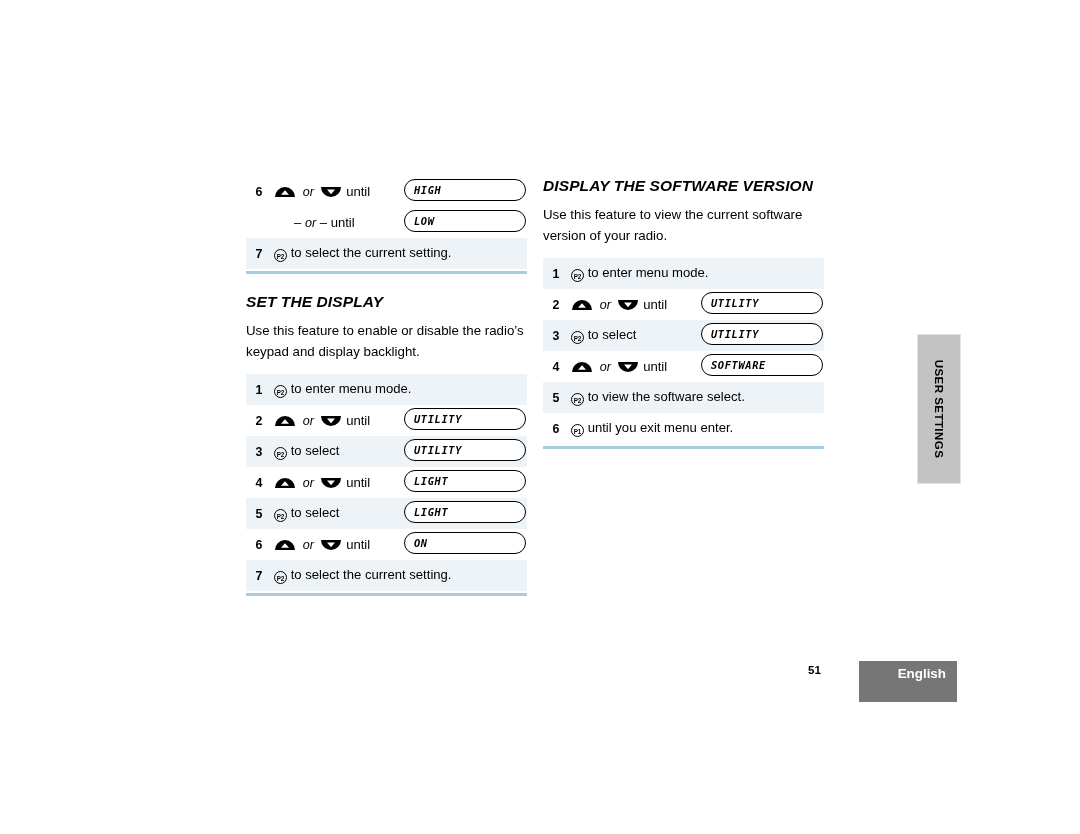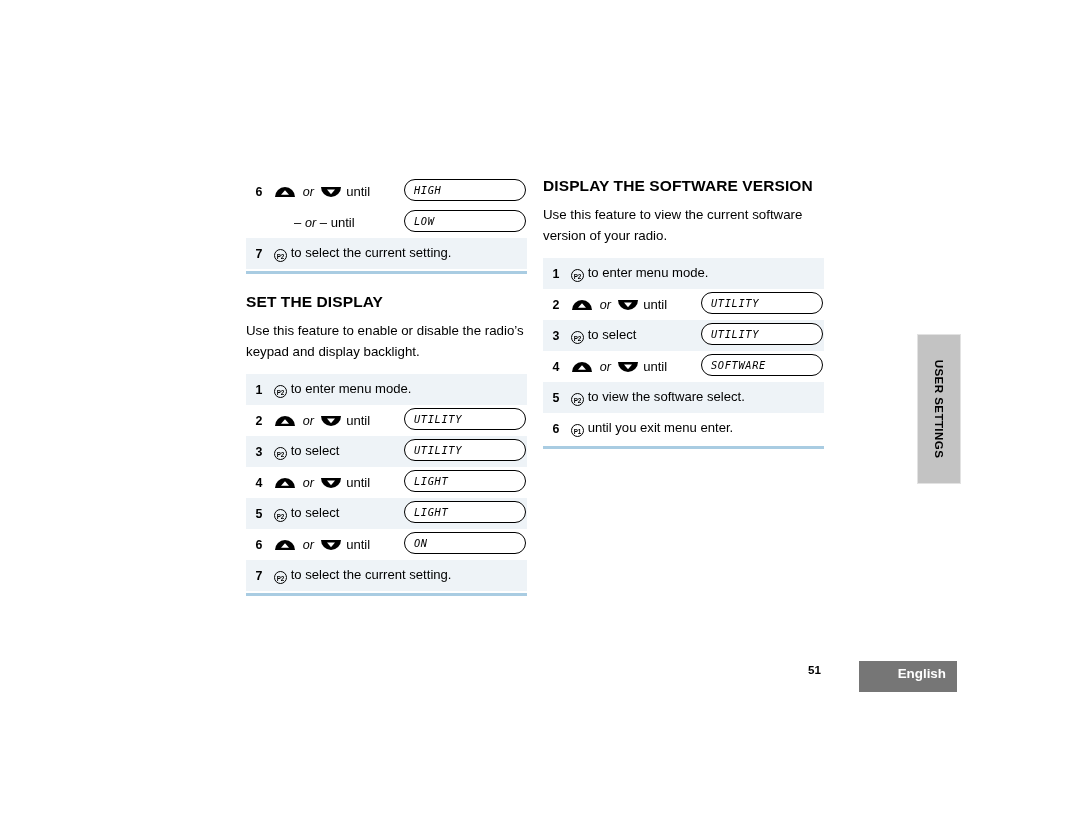--- a/index.html
+++ b/index.html
@@ -24,20 +24,21 @@
   .col-left  { left: 246px; width: 281px; }
   .col-right { left: 543px; width: 281px; }
 
   
   .section-title {
     font-size: 15.5px;
     font-weight: bold;
     line-height: 19px;
     letter-spacing: 0.1px;
     margin: 0 0 9px 0;
+    font-style: italic;
   }
   .intro {
     font-size: 13.3px;
     line-height: 21px;
     margin: 0 0 12px 0;
   }
 
   
   .steps {
     width: 100%;
@@ -60,20 +61,21 @@
   }
   td.act {
     font-size: 13.1px;
     white-space: nowrap;
     padding-left: 4px;
   }
   td.lcd {
     width: 126px;
     text-align: right;
     padding-right: 1px;
+    font-weight: bold;
   }
   .act .or {
     font-style: italic;
     font-size: 12.6px;
     padding: 0 3px;
   }
   .act .altor {
     font-style: italic;
     font-size: 12.6px;
   }
@@ -164,21 +166,21 @@
     left: 808px;
     top: 663px;
     font-size: 11.6px;
     font-weight: bold;
   }
   .lang-badge {
     position: absolute;
     left: 859px;
     top: 661px;
     width: 98px;
-    height: 31px;
+    height: 41px;
     background: #767676;
     color: #ffffff;
     font-size: 13.4px;
     font-weight: bold;
     line-height: 25px;
     text-align: right;
     padding-right: 11px;
     box-sizing: border-box;
   }
 </style>

